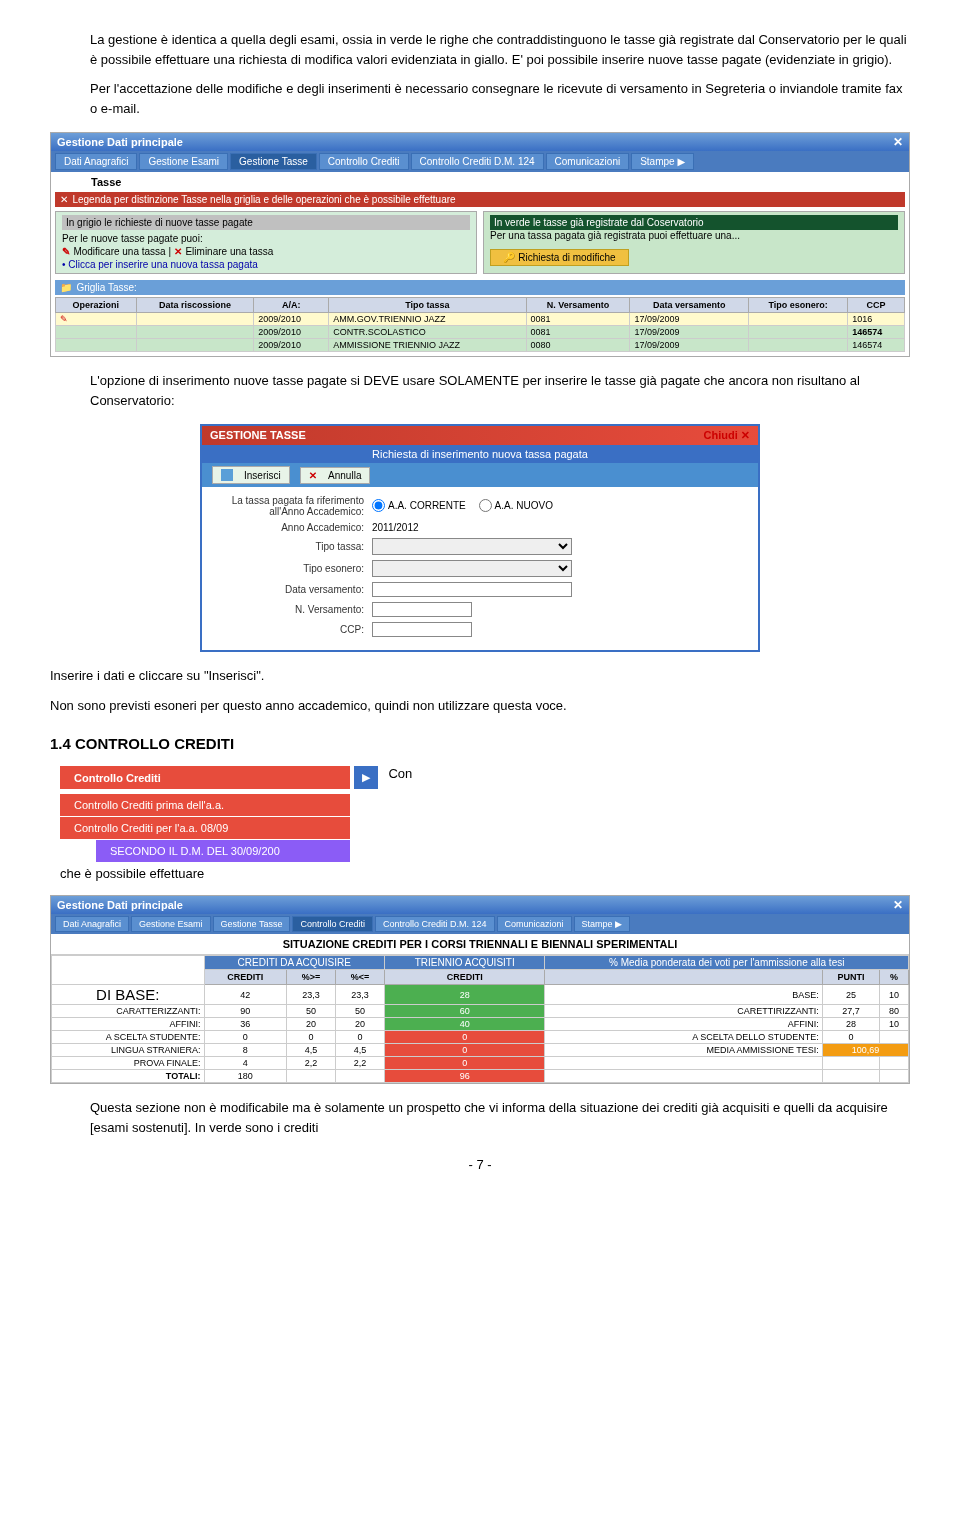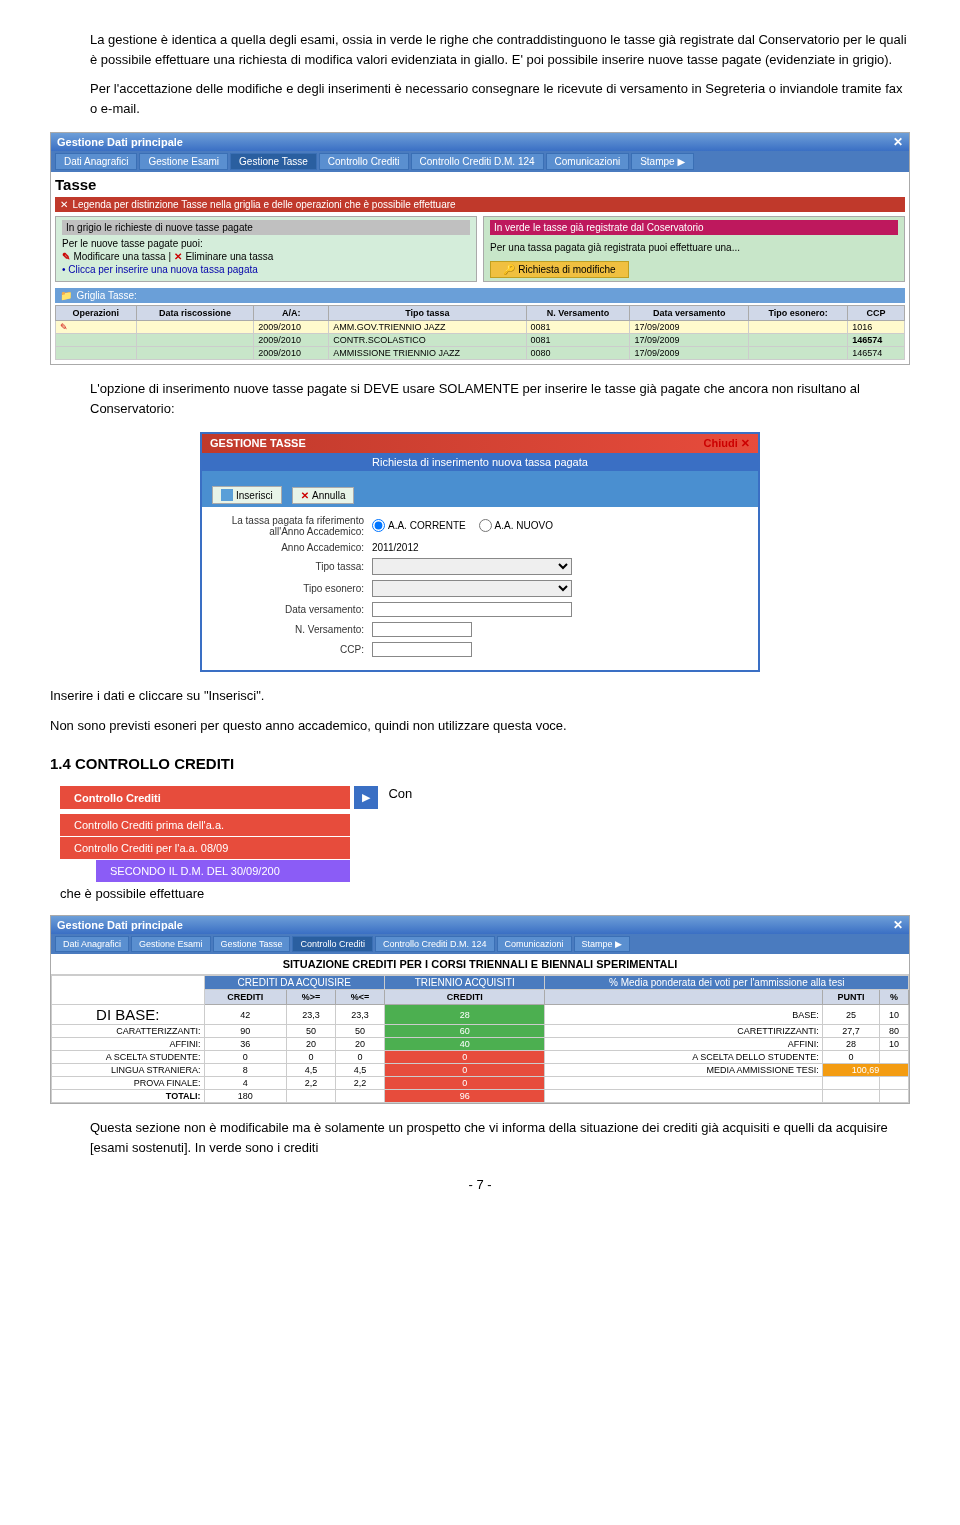--- a/index.html
+++ b/index.html
@@ -69,22 +69,23 @@
     .nav-item.active {
       background: #2a5fa0;
     }
 
     
     .tasse-content {
       padding: 4px;
     }
     .tasse-title {
       font-weight: bold;
-      font-size: 15px;
+      font-size: 11px;
       margin-bottom: 4px;
+      margin-left: 36px;
     }
     .legenda-bar {
       background: #c0392b;
       color: #fff;
       font-size: 10px;
       padding: 2px 5px;
       display: flex;
       align-items: center;
       gap: 4px;
       margin-bottom: 4px;
@@ -178,22 +179,21 @@
       align-items: center;
     }
     .ins-btn {
       background: #e8f4e8;
       border: 1px solid #aaa;
       font-size: 10px;
       padding: 2px 8px;
       cursor: pointer;
       display: flex;
       align-items: center;
-      gap: 3px;
-      margin-top: 12px;
+      gap: 11px;
     }
     .ins-btn-icon {
       width: 12px;
       height: 12px;
       background: #5a9fd8;
       display: inline-block;
     }
     .ins-form {
       padding: 8px 10px;
     }
@@ -386,21 +386,21 @@
         <div class="legenda-left">
           <div style="background:#c0c0c0; padding:2px 4px; margin-bottom:3px; font-size:10px;">In grigio le richieste di nuove tasse pagate</div>
           <div style="font-size:10px; margin-bottom:2px;">Per le nuove tasse pagate puoi:</div>
           <div style="font-size:10px; margin-bottom:2px; display:flex; align-items:center; gap:3px;">
             <span style="color:#c00; font-weight:bold;">✎</span> Modificare una tassa | 
             <span style="color:#c00; font-weight:bold;">✕</span> Eliminare una tassa
           </div>
           <div style="font-size:10px; color:#00a;">• Clicca per inserire una nuova tassa pagata</div>
         </div>
         <div class="legenda-right">
-          <div style="background:#be185d; color:#fff; padding:2px 4px; margin-bottom:7px; font-size:10px;">In verde le tasse già registrate dal Coservatorio</div>
+          <div style="background:#14532d; color:#fff; padding:2px 4px; margin-bottom:0; font-size:10px;">In verde le tasse già registrate dal Coservatorio</div>
           <div style="font-size:10px; margin-bottom:4px;">Per una tassa pagata già registrata puoi effettuare una...</div>
           <div class="modifica-btn">
             <span>🔑</span>
             <span>Richiesta di modifiche</span>
           </div>
         </div>
       </div>
       <div class="griglia-title">
         <span>📁</span>
         <span>Griglia Tasse:</span>

